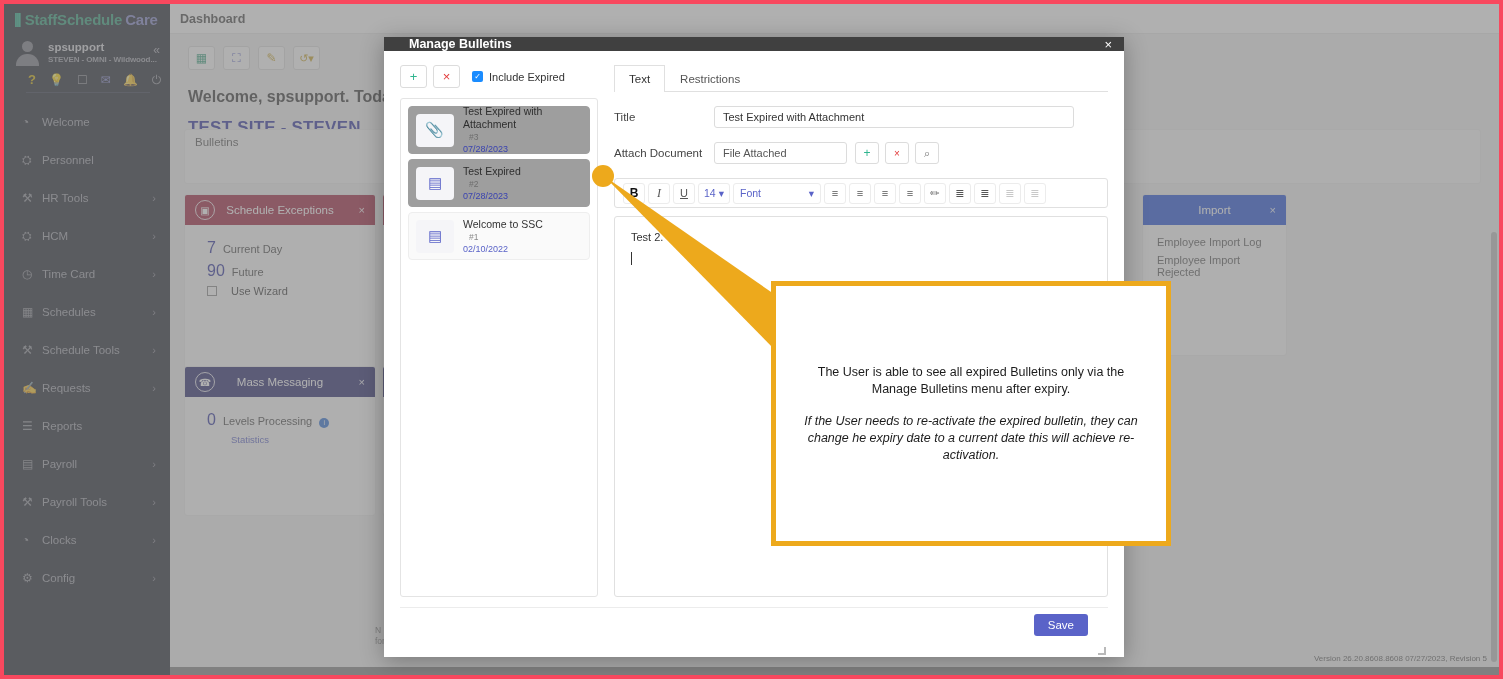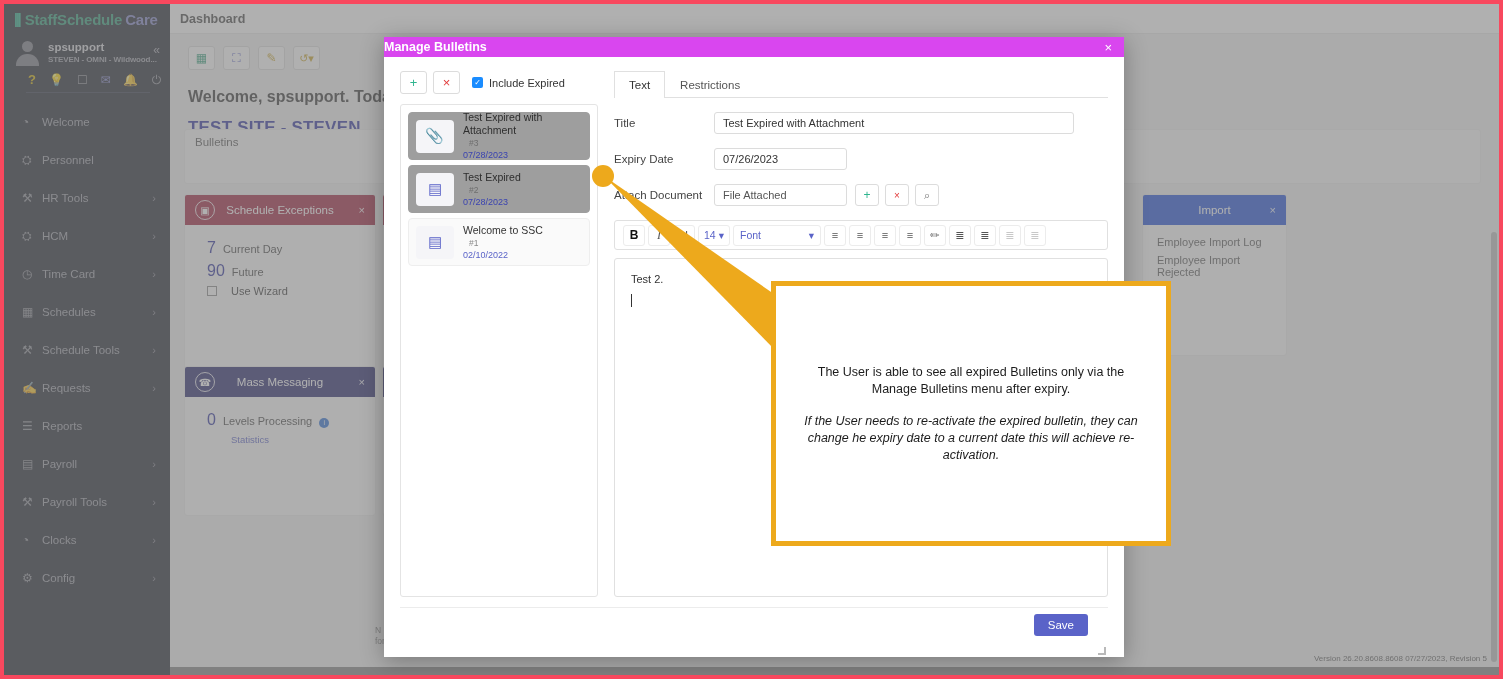--- a/index.html
+++ b/index.html
@@ -166,22 +166,22 @@
   }
 
   
   #modal {
     position:absolute; left:380px; top:33px; width:740px; height:620px;
     background:#fff; z-index:60;
     box-shadow:0 4px 22px rgba(0,0,0,0.3);
     display:flex; flex-direction:column;
   }
   .mhead {
-    height:20px; background:#d946ef; color:#fff;
-    display:flex; align-items:center; padding:0 0;
+    height:14px; background:#404040; color:#fff;
+    display:flex; align-items:center; padding:0 25px;
     font-size:12.5px; font-weight:bold; position:relative;
   }
   .mhead .mx {
     position:absolute; right:12px; font-size:13px; font-weight:normal;
   }
   .mbody { flex:1; display:flex; padding:14px 16px 0 16px; gap:16px; }
 
   
   .leftcol { width:198px; display:flex; flex-direction:column; }
   .lc-tools { display:flex; align-items:center; gap:6px; margin-bottom:10px; }
@@ -556,24 +556,20 @@
         <div class="tabs">
           <div class="tab active">Text</div>
           <div class="tab">Restrictions</div>
         </div>
 
         <div class="frow">
           <span class="flabel">Title</span>
           <span class="finput title">Test Expired with Attachment</span>
         </div>
 
-        <div class="frow">
-          <span class="flabel">Expiry Date</span>
-          <span class="finput date">07/26/2023</span>
-        </div>
 
         <div class="frow">
           <span class="flabel">Attach Document</span>
           <span class="finput file">File Attached</span>
           <span class="minibtns">
             <span class="minibtn p">+</span>
             <span class="minibtn x">×</span>
             <span class="minibtn s">⌕</span>
           </span>
         </div>

